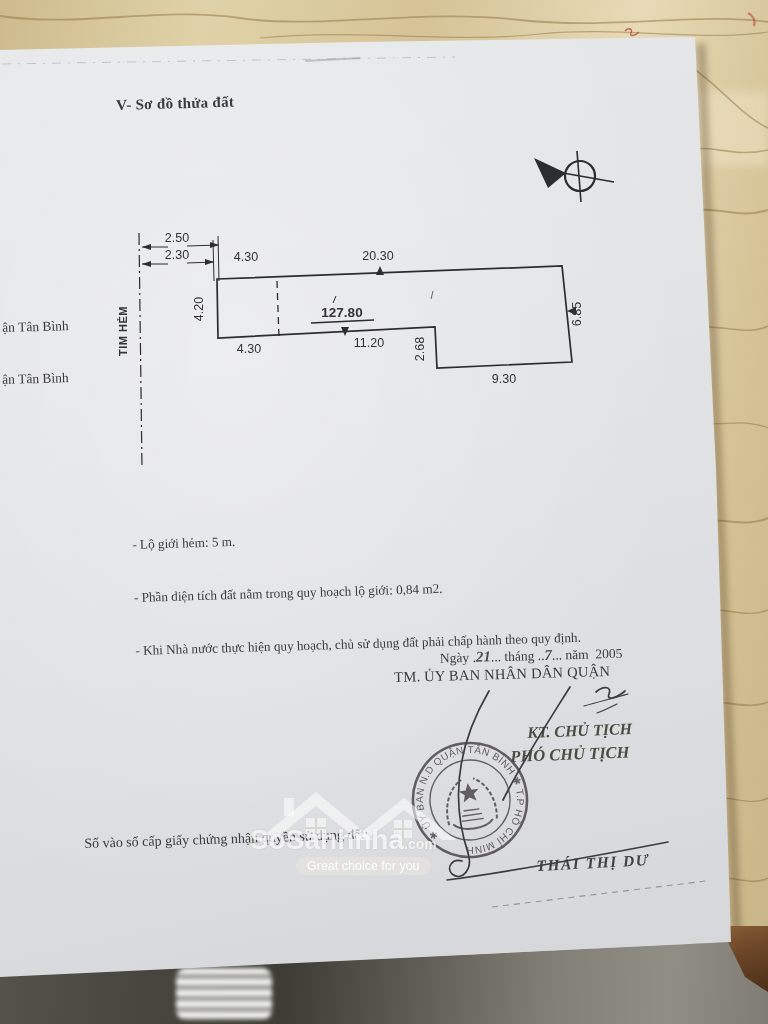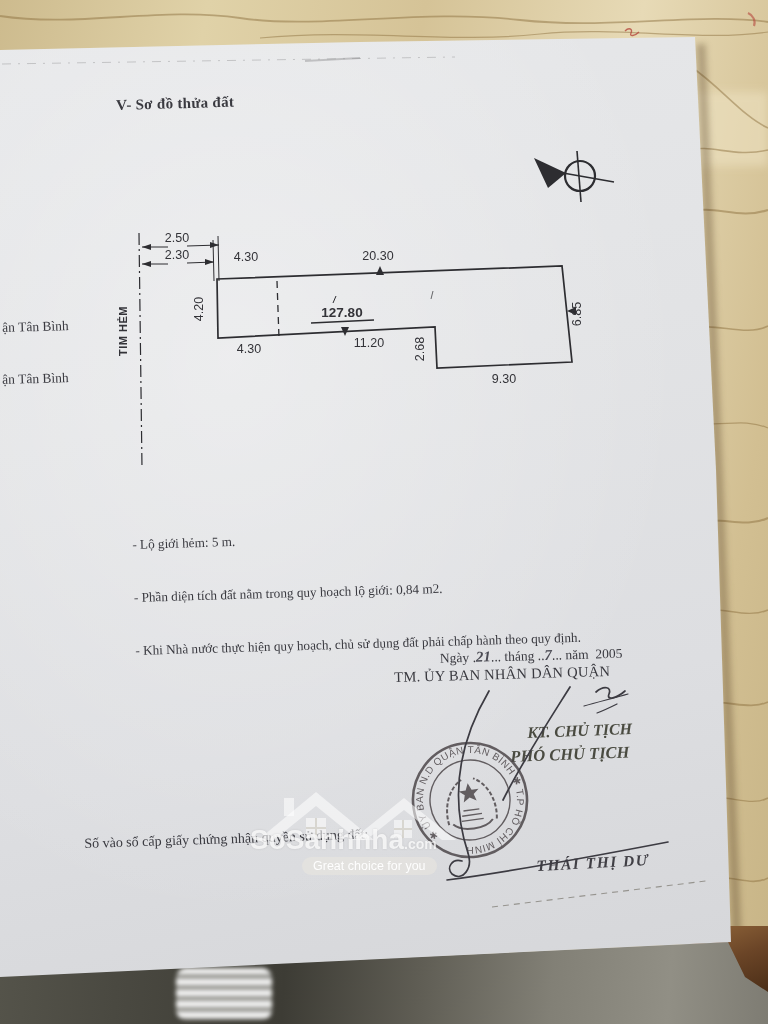--- a/index.html
+++ b/index.html
@@ -48,21 +48,21 @@
   .dline{stroke:#2d2d31;fill:none;}
   .dimtxt{font-family:"Liberation Sans","DejaVu Sans",sans-serif;font-size:12.5px;fill:#333338;text-anchor:middle;}
   .stampink{stroke:#4b4548;fill:none;}
   .sig{stroke:#3c3b42;fill:none;stroke-linecap:round;}
 
   
   #watermark{position:absolute;left:228px;top:778px;width:260px;height:110px;}
   #brand{position:absolute;left:22px;top:46px;font-family:"Liberation Sans","DejaVu Sans",sans-serif;
          font-weight:bold;font-size:28px;color:rgba(255,255,255,.78);text-shadow:0 0 2px rgba(120,120,120,.25);}
   #brand .tld{font-size:14px;}
-  #tagline{position:absolute;left:74px;top:79px;padding:2px 11px;border-radius:11px;
+  #tagline{position:absolute;left:68px;top:79px;padding:2px 11px;border-radius:11px;
          background:rgba(235,232,224,.5);font-family:"Liberation Sans","DejaVu Sans",sans-serif;
          font-size:12.5px;color:rgba(255,255,255,.95);white-space:nowrap;}
 </style>
 </head>
 <body>
 
 <div class="layer" id="marble">
   <svg width="768" height="1024">
     <rect x="686" y="92" width="82" height="74" fill="#efe4c4" opacity=".55" style="filter:blur(4px)"></rect>
     <g stroke="#8f7342" fill="none" opacity=".5" style="filter:blur(.6px)">

